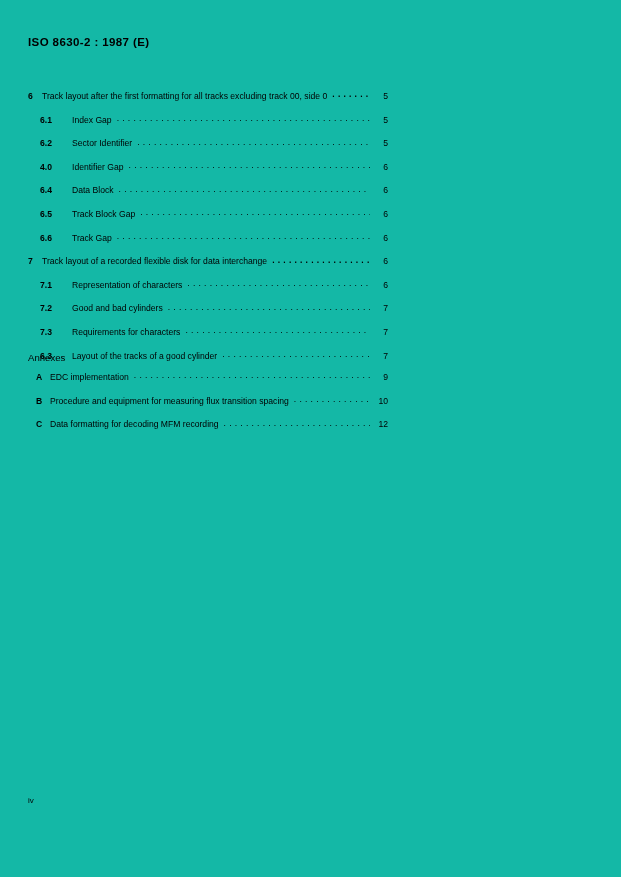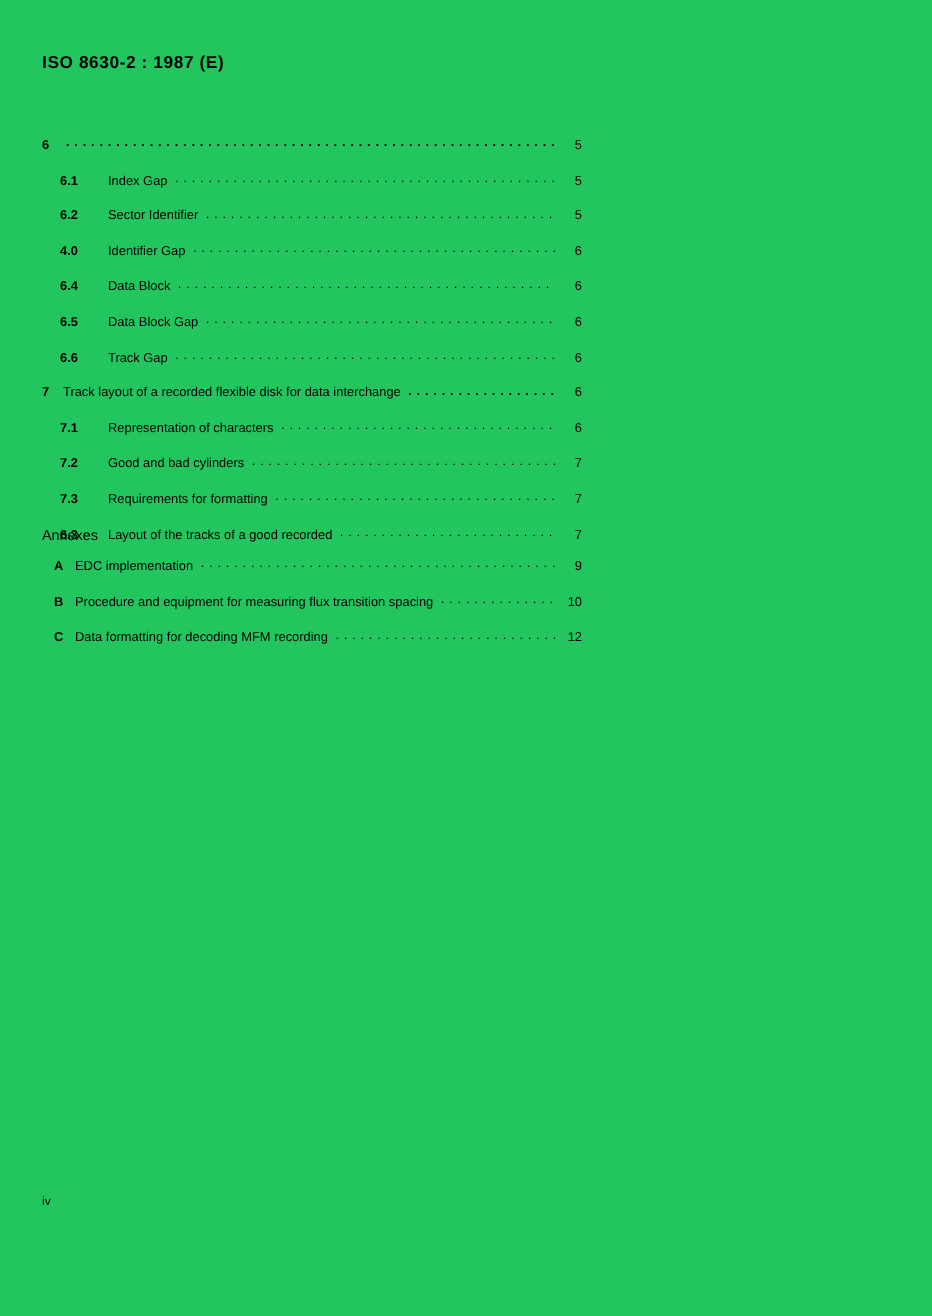--- a/index.html
+++ b/index.html
@@ -13,21 +13,21 @@
     position: relative;
     font-family: "Liberation Sans", sans-serif;
     color: #000000;
     overflow: hidden;
   }
   .page {
     position: absolute;
     left: 0; top: 0;
     width: 621px;
     height: 877px;
-    background: #22c55e;
+    background: #14b8a6;
   }
   .header {
     position: absolute;
     left: 28px;
     top: 36px;
     font-size: 11.5px;
     font-weight: bold;
     letter-spacing: 0.4px;
   }
   .toc {
@@ -116,20 +116,21 @@
 </head>
 <body>
 
 <div class="page">
 
   <div class="header">ISO 8630-2 : 1987 (E)</div>
 
   <div class="toc">
       <div class="toc-row level1">
         <span class="num">6</span>
+        <span class="title">Track layout after the first formatting for all tracks excluding track 00, side 0</span>
         <span class="dots"></span>
         <span class="page-no">5</span>
       </div>
       <div class="toc-row level2">
         <span class="num">6.1</span>
         <span class="title">Index Gap</span>
         <span class="dots"></span>
         <span class="page-no">5</span>
       </div>
       <div class="toc-row level2">
@@ -145,21 +146,21 @@
         <span class="page-no">6</span>
       </div>
       <div class="toc-row level2">
         <span class="num">6.4</span>
         <span class="title">Data Block</span>
         <span class="dots"></span>
         <span class="page-no">6</span>
       </div>
       <div class="toc-row level2">
         <span class="num">6.5</span>
-        <span class="title">Data Block Gap</span>
+        <span class="title">Track Block Gap</span>
         <span class="dots"></span>
         <span class="page-no">6</span>
       </div>
       <div class="toc-row level2">
         <span class="num">6.6</span>
         <span class="title">Track Gap</span>
         <span class="dots"></span>
         <span class="page-no">6</span>
       </div>
       <div class="toc-row level1">
@@ -175,27 +176,27 @@
         <span class="page-no">6</span>
       </div>
       <div class="toc-row level2">
         <span class="num">7.2</span>
         <span class="title">Good and bad cylinders</span>
         <span class="dots"></span>
         <span class="page-no">7</span>
       </div>
       <div class="toc-row level2">
         <span class="num">7.3</span>
-        <span class="title">Requirements for formatting</span>
+        <span class="title">Requirements for characters</span>
         <span class="dots"></span>
         <span class="page-no">7</span>
       </div>
       <div class="toc-row level2">
         <span class="num">6.3</span>
-        <span class="title">Layout of the tracks of a good recorded</span>
+        <span class="title">Layout of the tracks of a good cylinder</span>
         <span class="dots"></span>
         <span class="page-no">7</span>
       </div>
     </div>
 
   <div class="annexes-heading">Annexes</div>
 
   <div class="annex-list">
       <div class="toc-row annex">
         <span class="num">A</span>

